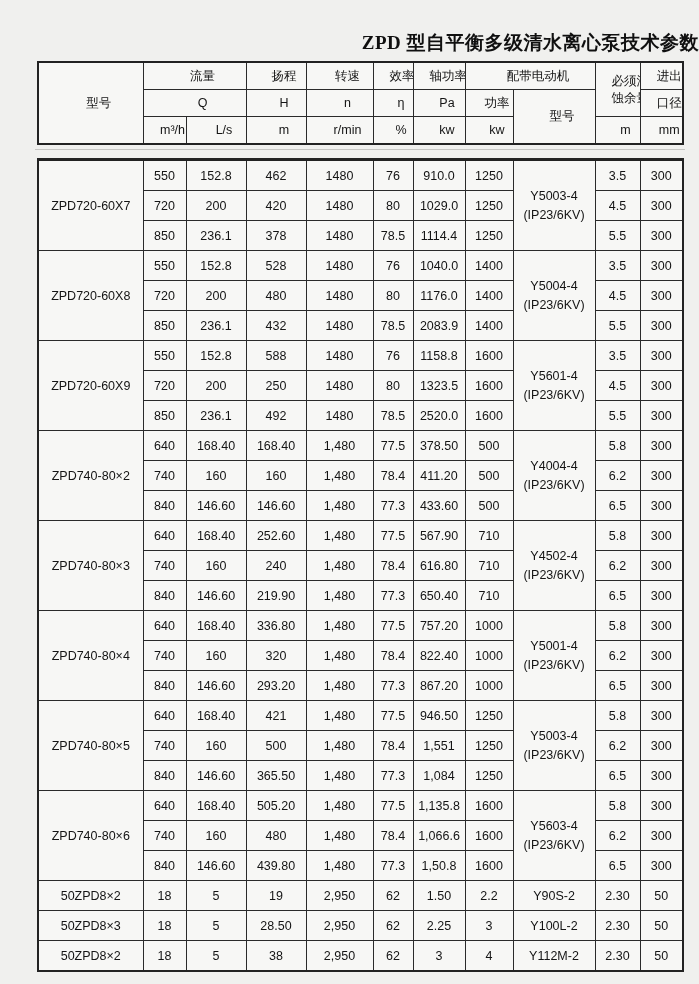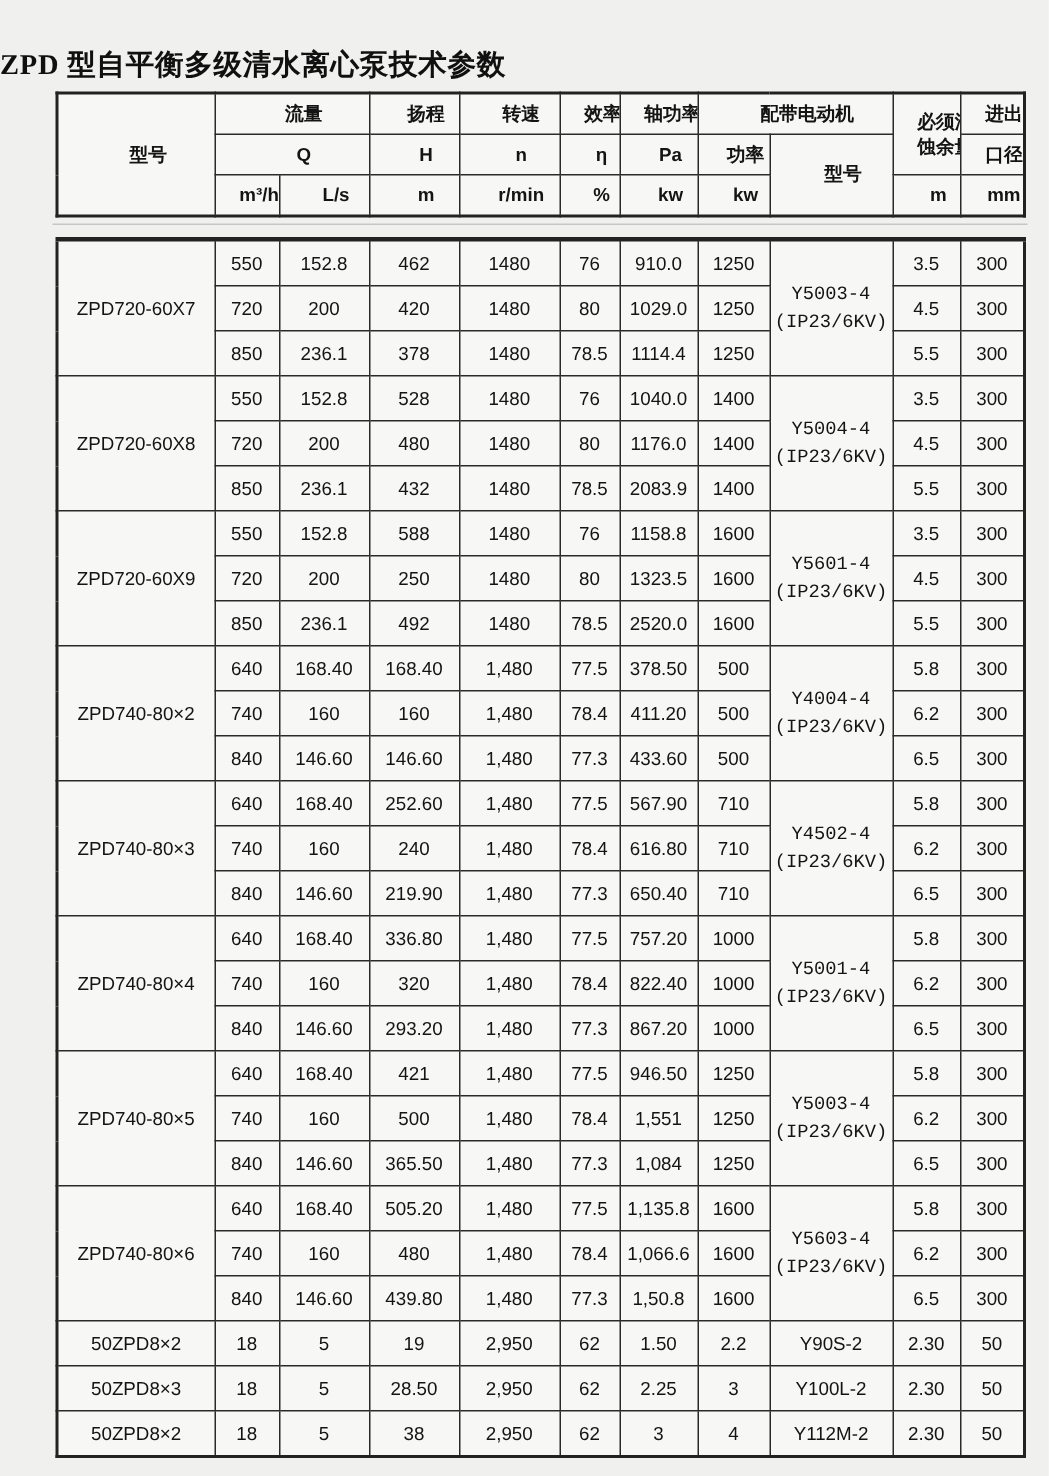--- a/index.html
+++ b/index.html
@@ -5,21 +5,21 @@
   html, body { margin:0; padding:0; }
   body {
     width:699px; height:984px;
     background:#f0f0ee;
     font-family:"Liberation Sans", sans-serif;
     color:#141414;
     overflow:hidden;
   }
   .title {
     padding-top:30px;
-    text-align:left;
+    text-align:right;
     font-family:"Liberation Serif", serif;
     font-size:19px;
     font-weight:600;
     letter-spacing:0.5px;
     color:#101010;
   }
   table {
     border-collapse:collapse;
     table-layout:fixed;
     margin-left:37px;
@@ -29,29 +29,29 @@
   td {
     border:1px solid #2a2a2a;
     text-align:center;
     vertical-align:middle;
     font-size:12.5px;
     padding:0;
     overflow:hidden;
     white-space:nowrap;
   }
   .hdr { margin-top:5px; border:2px solid #222; }
-  .hdr td { height:26px; font-weight:bold; font-size:12.5px;padding-left:16px; }
+  .hdr td { height:26px; font-weight:normal; font-size:12.5px;padding-left:16px; }
   .two-line { line-height:1.35; white-space:nowrap; }
   .rule {
     height:1px; background:#c6c6c3;
     width:650px; margin:4px 0 0 35px;
   }
   .main { margin-top:8px; border:2px solid #222; border-top-width:3px; }
   .main td { height:29px; }
-  .motor-cell div { line-height:19px;font-family:Liberation Mono, monospace; }
+  .motor-cell div { line-height:19px; }
 </style>
 </head>
 <body>
 
 <div class="title">ZPD 型自平衡多级清水离心泵技术参数</div>
 
 <table class="hdr">
   <colgroup>
     <col style="width:105px">
       <col style="width:43px">

